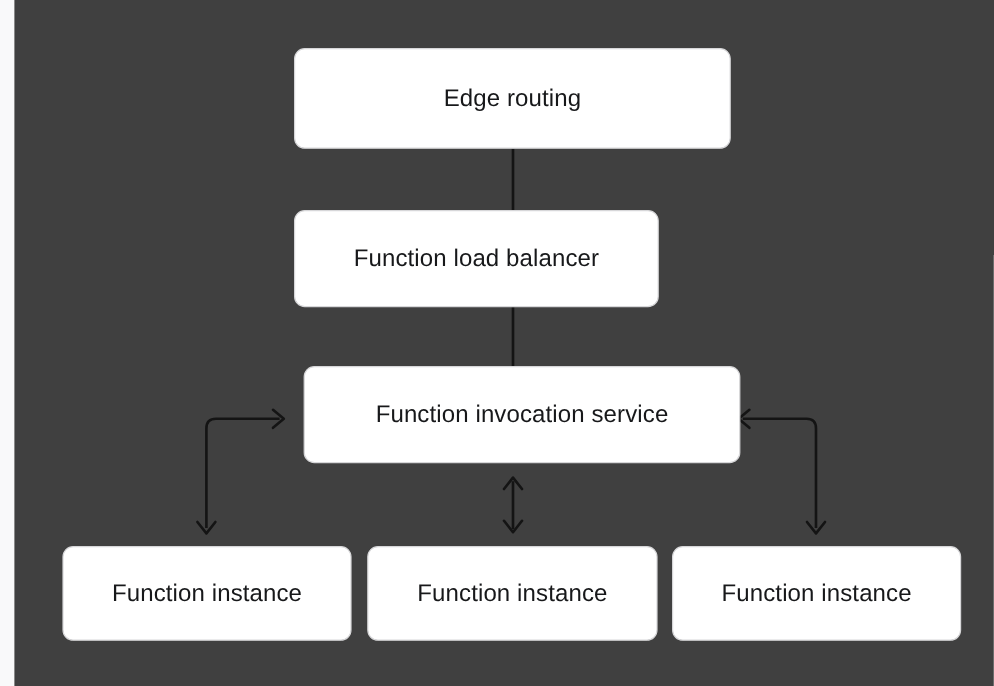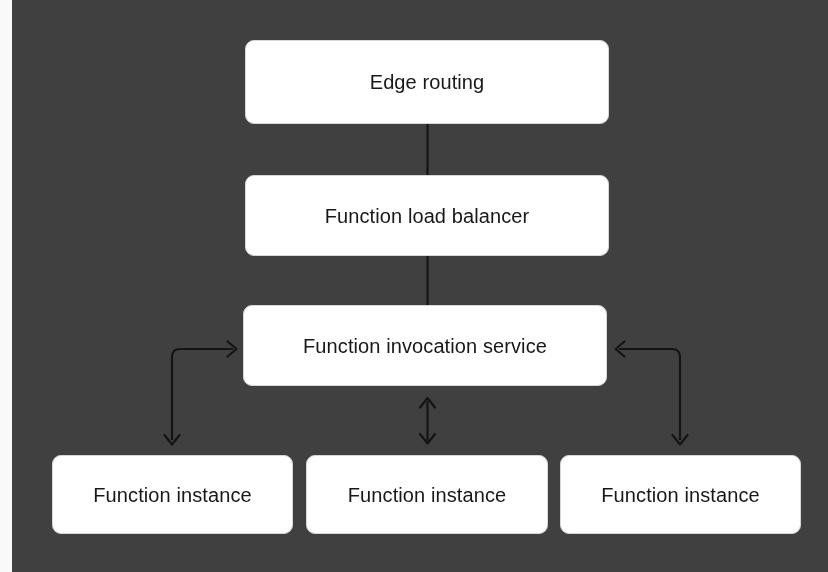--- a/index.html
+++ b/index.html
@@ -56,26 +56,26 @@
   #node-edge-routing {
     left: 233px;
     top: 40px;
     width: 364px;
     height: 84px;
   }
   
   #node-function-load-balancer {
     left: 233px;
     top: 175px;
-    width: 364px;
+    width: 304px;
     height: 81px;
   }
   
   #node-function-invocation-service {
-    left: 231px;
+    left: 241px;
     top: 305px;
     width: 364px;
     height: 81px;
   }
   
   .node-instance {
     top: 455px;
     height: 79px;
     justify-content: center;
   }

